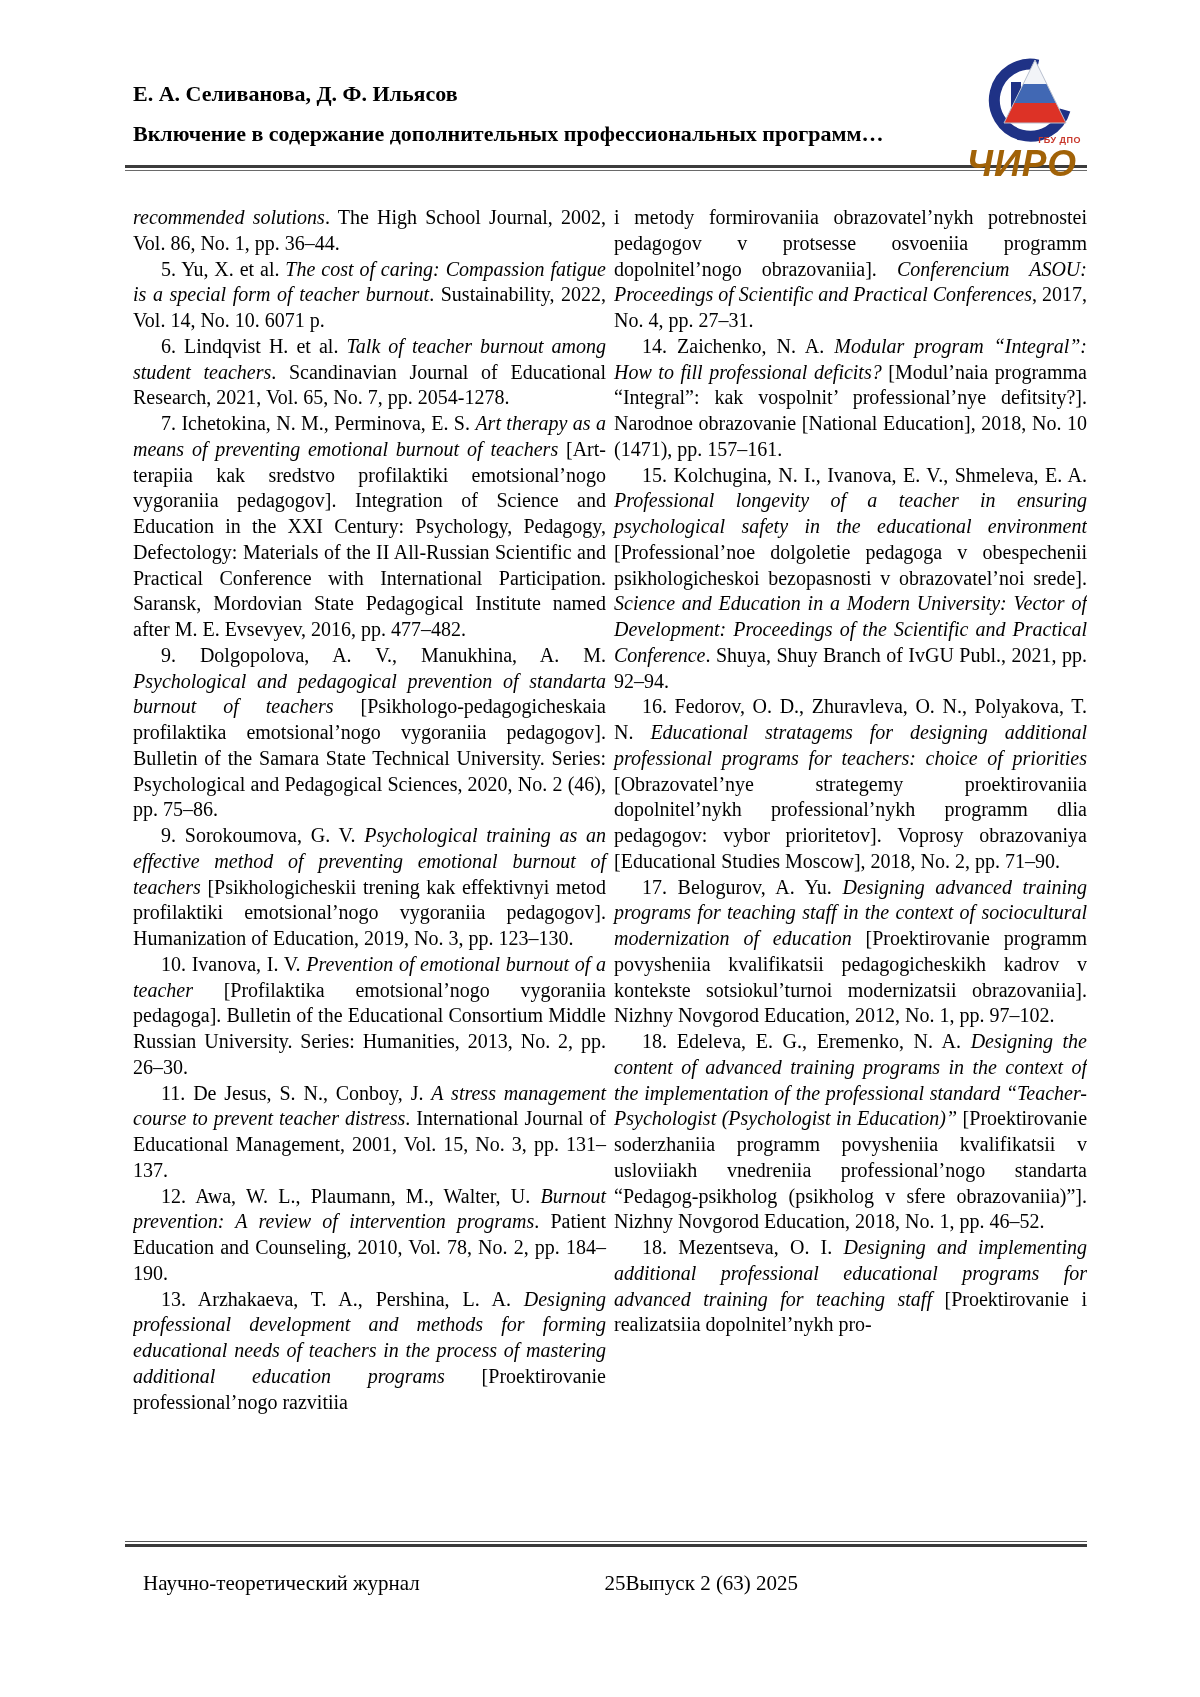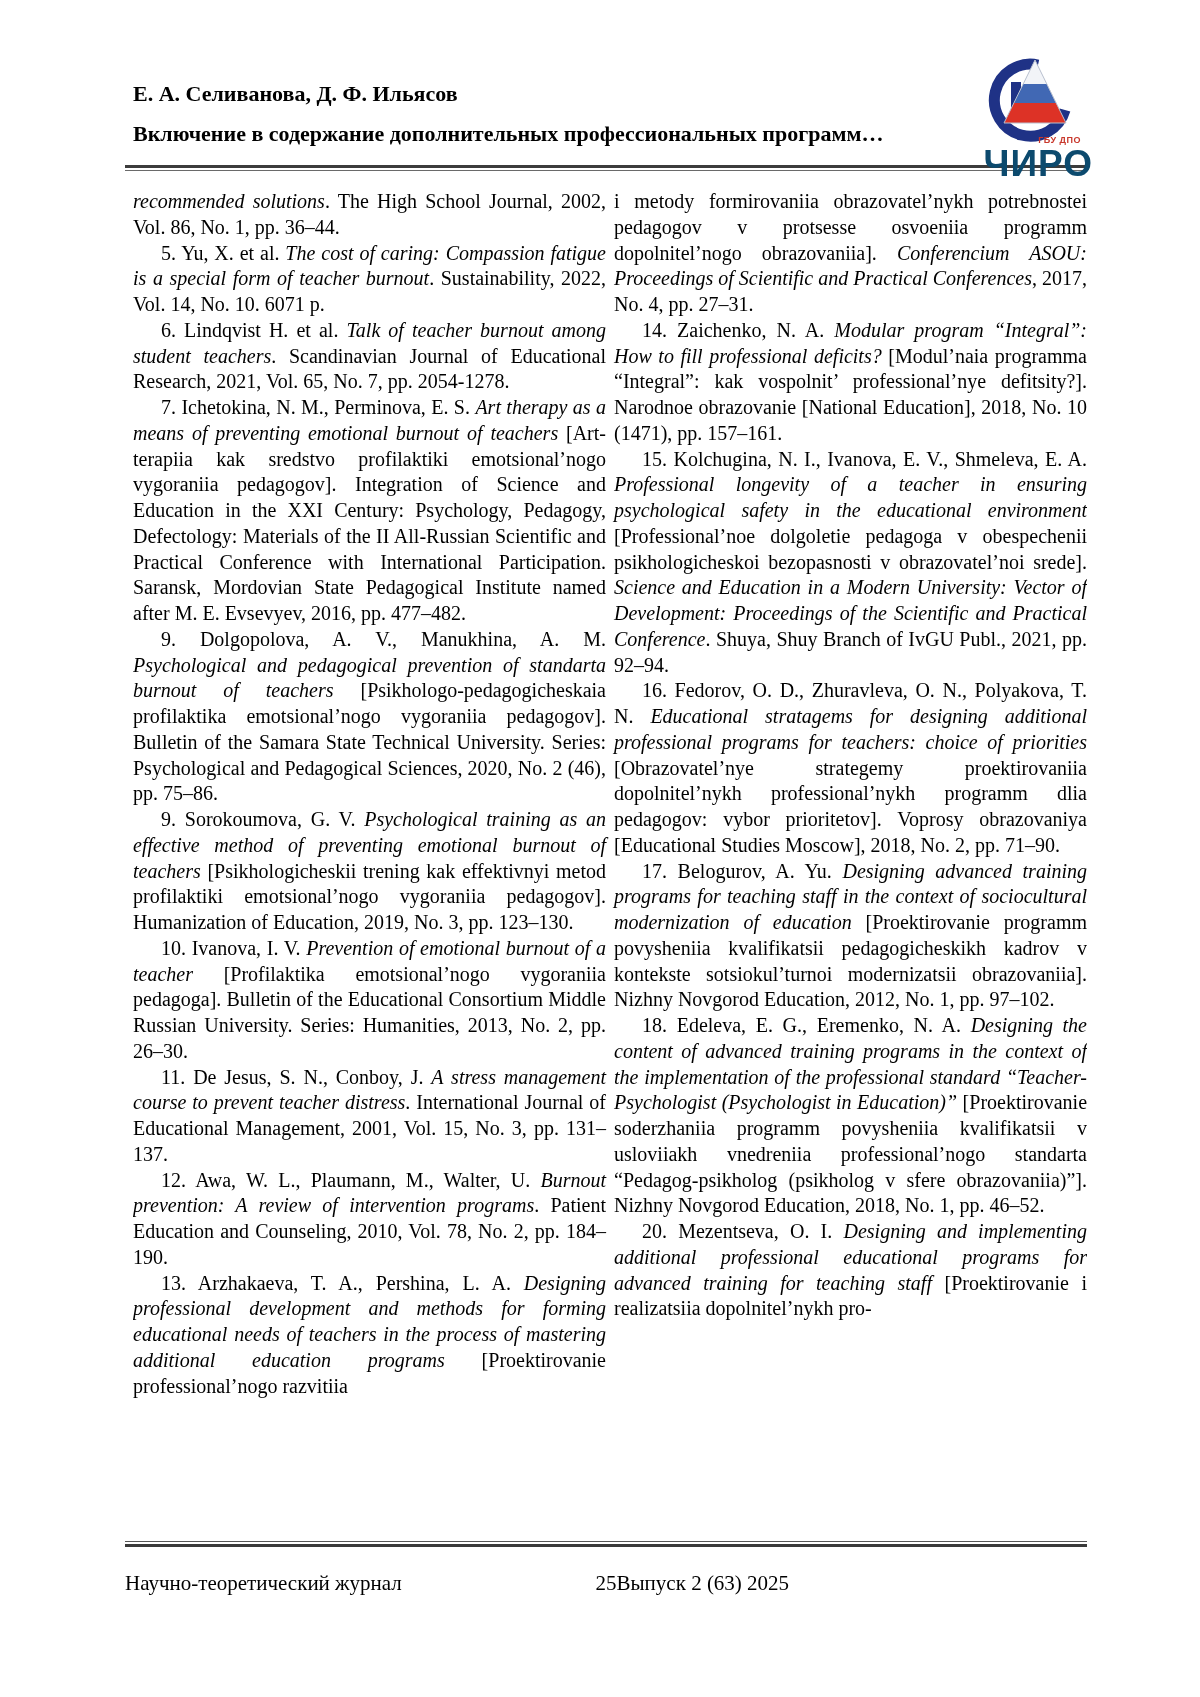--- a/index.html
+++ b/index.html
@@ -9,34 +9,34 @@
   
   header { position:relative; }
   .authors { font-weight:700; font-size:22px; line-height:28px; }
   .running-title { font-weight:700; font-size:22px; line-height:28px; margin-top:12px; }
   .rule-top { margin-top:17px; margin-left:-8px; border-top:3px solid #3c3c3c; border-bottom:1px solid #6a6a6a; height:2px; }
 
   
   .logo { position:absolute; top:-22px; right:-6px; width:142px; }
   .logo svg { display:block; margin:0 auto; }
   .logo-sub { font-family:"Liberation Sans", sans-serif; font-weight:700; color:#c8372b; font-size:9px; letter-spacing:0.5px; text-align:right; padding-right:12px; margin-top:-7px; }
-  .logo-acronym { font-family:"Liberation Sans", sans-serif; font-weight:700; color:#0c4a6e; font-size:37px; line-height:38px; text-align:right; letter-spacing:1px; }
+  .logo-acronym { font-family:"Liberation Sans", sans-serif; font-weight:700; color:#a16207; font-size:37px; line-height:38px; text-align:center; letter-spacing:1px;font-style:italic; }
 
   
-  .columns { margin-top:18px; display:flex; gap:8px; height:1332px; overflow:hidden; }
+  .columns { margin-top:34px; display:flex; gap:8px; height:1332px; overflow:hidden; }
   .col { flex:1 1 0; font-size:20px; line-height:25.75px; text-align:justify; hyphens:auto; -webkit-hyphens:auto; }
   p.ref { margin:0; text-indent:28px; }
   p.ref.cont { text-indent:0; }
   .it { font-style:italic; }
 
   
   footer { position:absolute; left:125px; right:113px; top:1541px; }
   .rule-bottom { border-top:1px solid #555; border-bottom:3px solid #3a3a3a; height:2px; }
   .footer-row { display:flex; margin-top:24px; font-size:21px; }
-  .footer-row .f-left { flex:1 1 0; text-align:left; }
+  .footer-row .f-left { flex:1 1 0; text-align:left;margin-left:18px; }
   .footer-row .f-center { flex:0 0 auto; text-align:center; }
   .footer-row .f-right { flex:1 1 0; }
 </style>
 </head>
 <body>
 
 <div class="page">
 
   <header>
     <div class="authors">Е. А. Селиванова, Д. Ф. Ильясов</div>
@@ -78,21 +78,21 @@
         <p class="ref"><span>12. Awa, W. L., Plaumann, M., Walter, U. </span><span class="it">Burnout prevention: A review of intervention programs</span><span>. Patient Education and Counseling, 2010, Vol. 78, No. 2, pp. 184–190.</span></p>
         <p class="ref"><span>13. Arzhakaeva, T. A., Pershina, L. A. </span><span class="it">Designing professional development and methods for forming educational needs of teachers in the process of mastering additional education programs</span><span> [Proektirovanie professional’nogo razvitiia</span></p>
       </div>
     <div class="col" id="col-right">
         <p class="ref cont"><span>i metody formirovaniia obrazovatel’nykh potrebnostei pedagogov v protsesse osvoeniia programm dopolnitel’nogo obrazovaniia]. </span><span class="it">Conferencium ASOU: Proceedings of Scientific and Practical Conferences</span><span>, 2017, No. 4, pp. 27–31.</span></p>
         <p class="ref"><span>14. Zaichenko, N. A. </span><span class="it">Modular program “Integral”: How to fill professional deficits?</span><span> [Modul’naia programma “Integral”: kak vospolnit’ professional’nye defitsity?]. Narodnoe obrazovanie [National Education], 2018, No. 10 (1471), pp. 157–161.</span></p>
         <p class="ref"><span>15. Kolchugina, N. I., Ivanova, E. V., Shmeleva, E. A. </span><span class="it">Professional longevity of a teacher in ensuring psychological safety in the educational environment</span><span> [Professional’noe dolgoletie pedagoga v obespechenii psikhologicheskoi bezopasnosti v obrazovatel’noi srede]. </span><span class="it">Science and Education in a Modern University: Vector of Development: Proceedings of the Scientific and Practical Conference</span><span>. Shuya, Shuy Branch of IvGU Publ., 2021, pp. 92–94.</span></p>
         <p class="ref"><span>16. Fedorov, O. D., Zhuravleva, O. N., Polyakova, T. N. </span><span class="it">Educational stratagems for designing additional professional programs for teachers: choice of priorities</span><span> [Obrazovatel’nye strategemy proektirovaniia dopolnitel’nykh professional’nykh programm dlia pedagogov: vybor prioritetov]. Voprosy obrazovaniya [Educational Studies Moscow], 2018, No. 2, pp. 71–90.</span></p>
         <p class="ref"><span>17. Belogurov, A. Yu. </span><span class="it">Designing advanced training programs for teaching staff in the context of sociocultural modernization of education</span><span> [Proektirovanie programm povysheniia kvalifikatsii pedagogicheskikh kadrov v kontekste sotsiokul’turnoi modernizatsii obrazovaniia]. Nizhny Novgorod Education, 2012, No. 1, pp. 97–102.</span></p>
         <p class="ref"><span>18. Edeleva, E. G., Eremenko, N. A. </span><span class="it">Designing the content of advanced training programs in the context of the implementation of the professional standard “Teacher-Psychologist (Psychologist in Education)”</span><span> [Proektirovanie soderzhaniia programm povysheniia kvalifikatsii v usloviiakh vnedreniia professional’nogo standarta “Pedagog-psikholog (psikholog v sfere obrazovaniia)”]. Nizhny Novgorod Education, 2018, No. 1, pp. 46–52.</span></p>
-        <p class="ref"><span>20. Mezentseva, O. I. </span><span class="it">Designing and implementing additional professional educational programs for advanced training for teaching staff</span><span> [Proektirovanie i realizatsiia dopolnitel’nykh pro-</span></p>
+        <p class="ref"><span>18. Mezentseva, O. I. </span><span class="it">Designing and implementing additional professional educational programs for advanced training for teaching staff</span><span> [Proektirovanie i realizatsiia dopolnitel’nykh pro-</span></p>
       </div>
   </main>
 
   <footer>
     <div class="rule-bottom"></div>
     <div class="footer-row">
       <span class="f-left">Научно-теоретический журнал</span>
       <span class="f-center">25</span>
       <span class="f-right">Выпуск 2 (63) 2025</span>
     </div>

